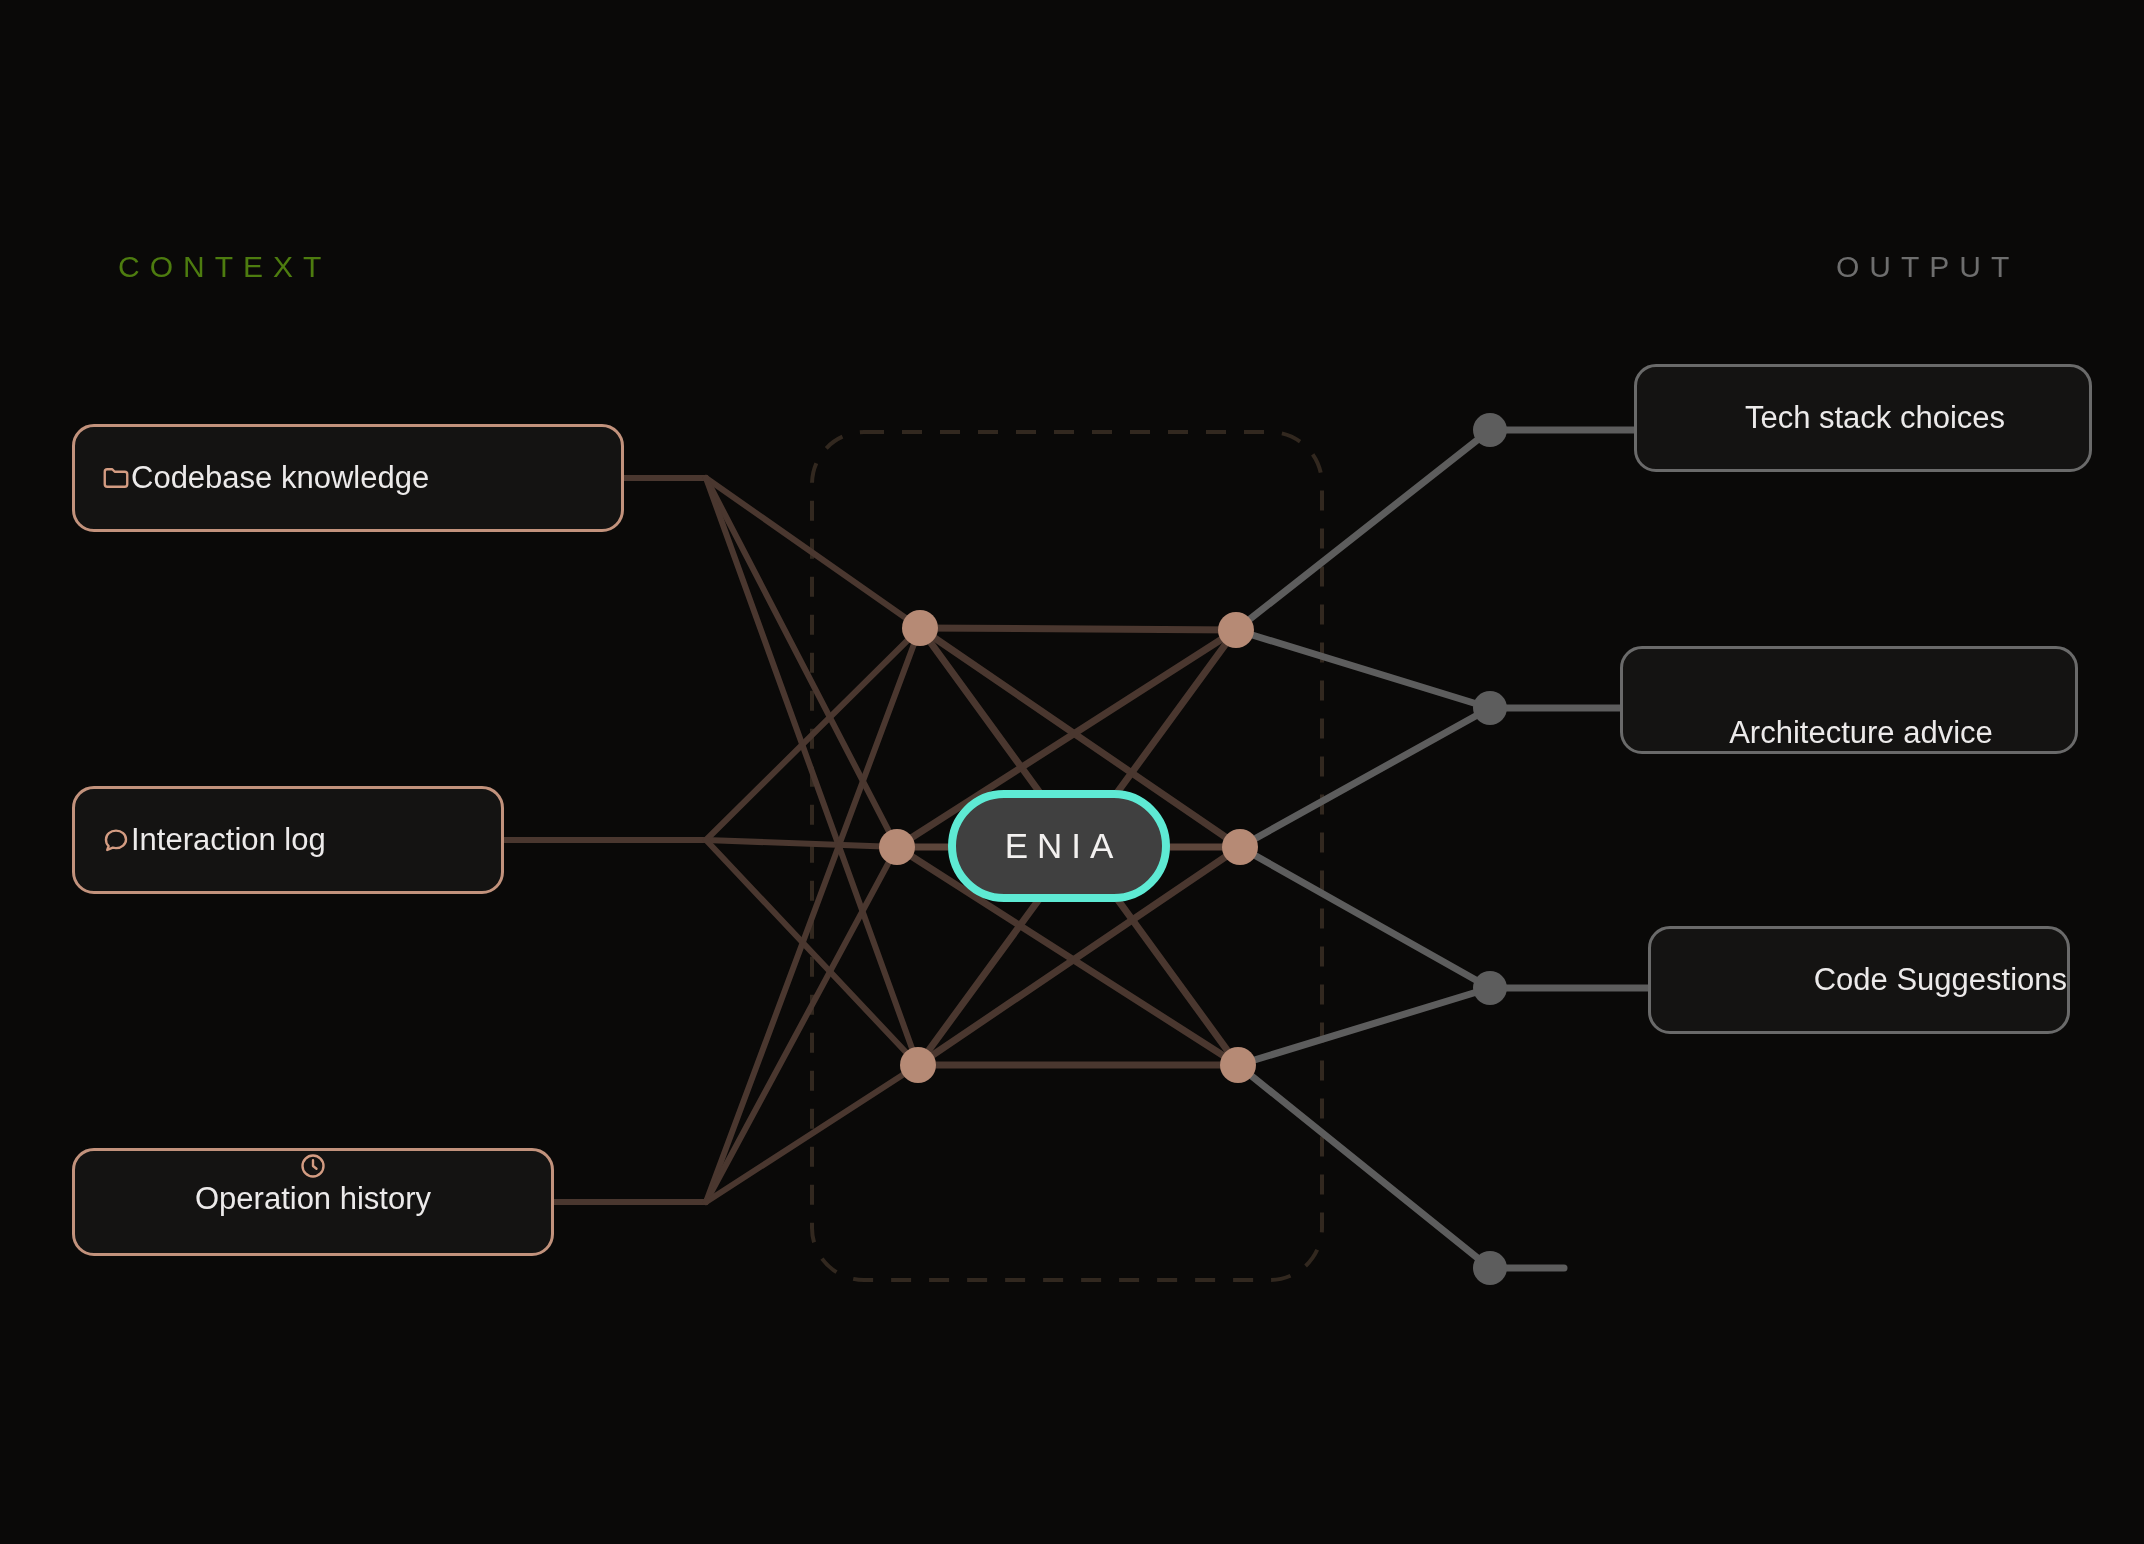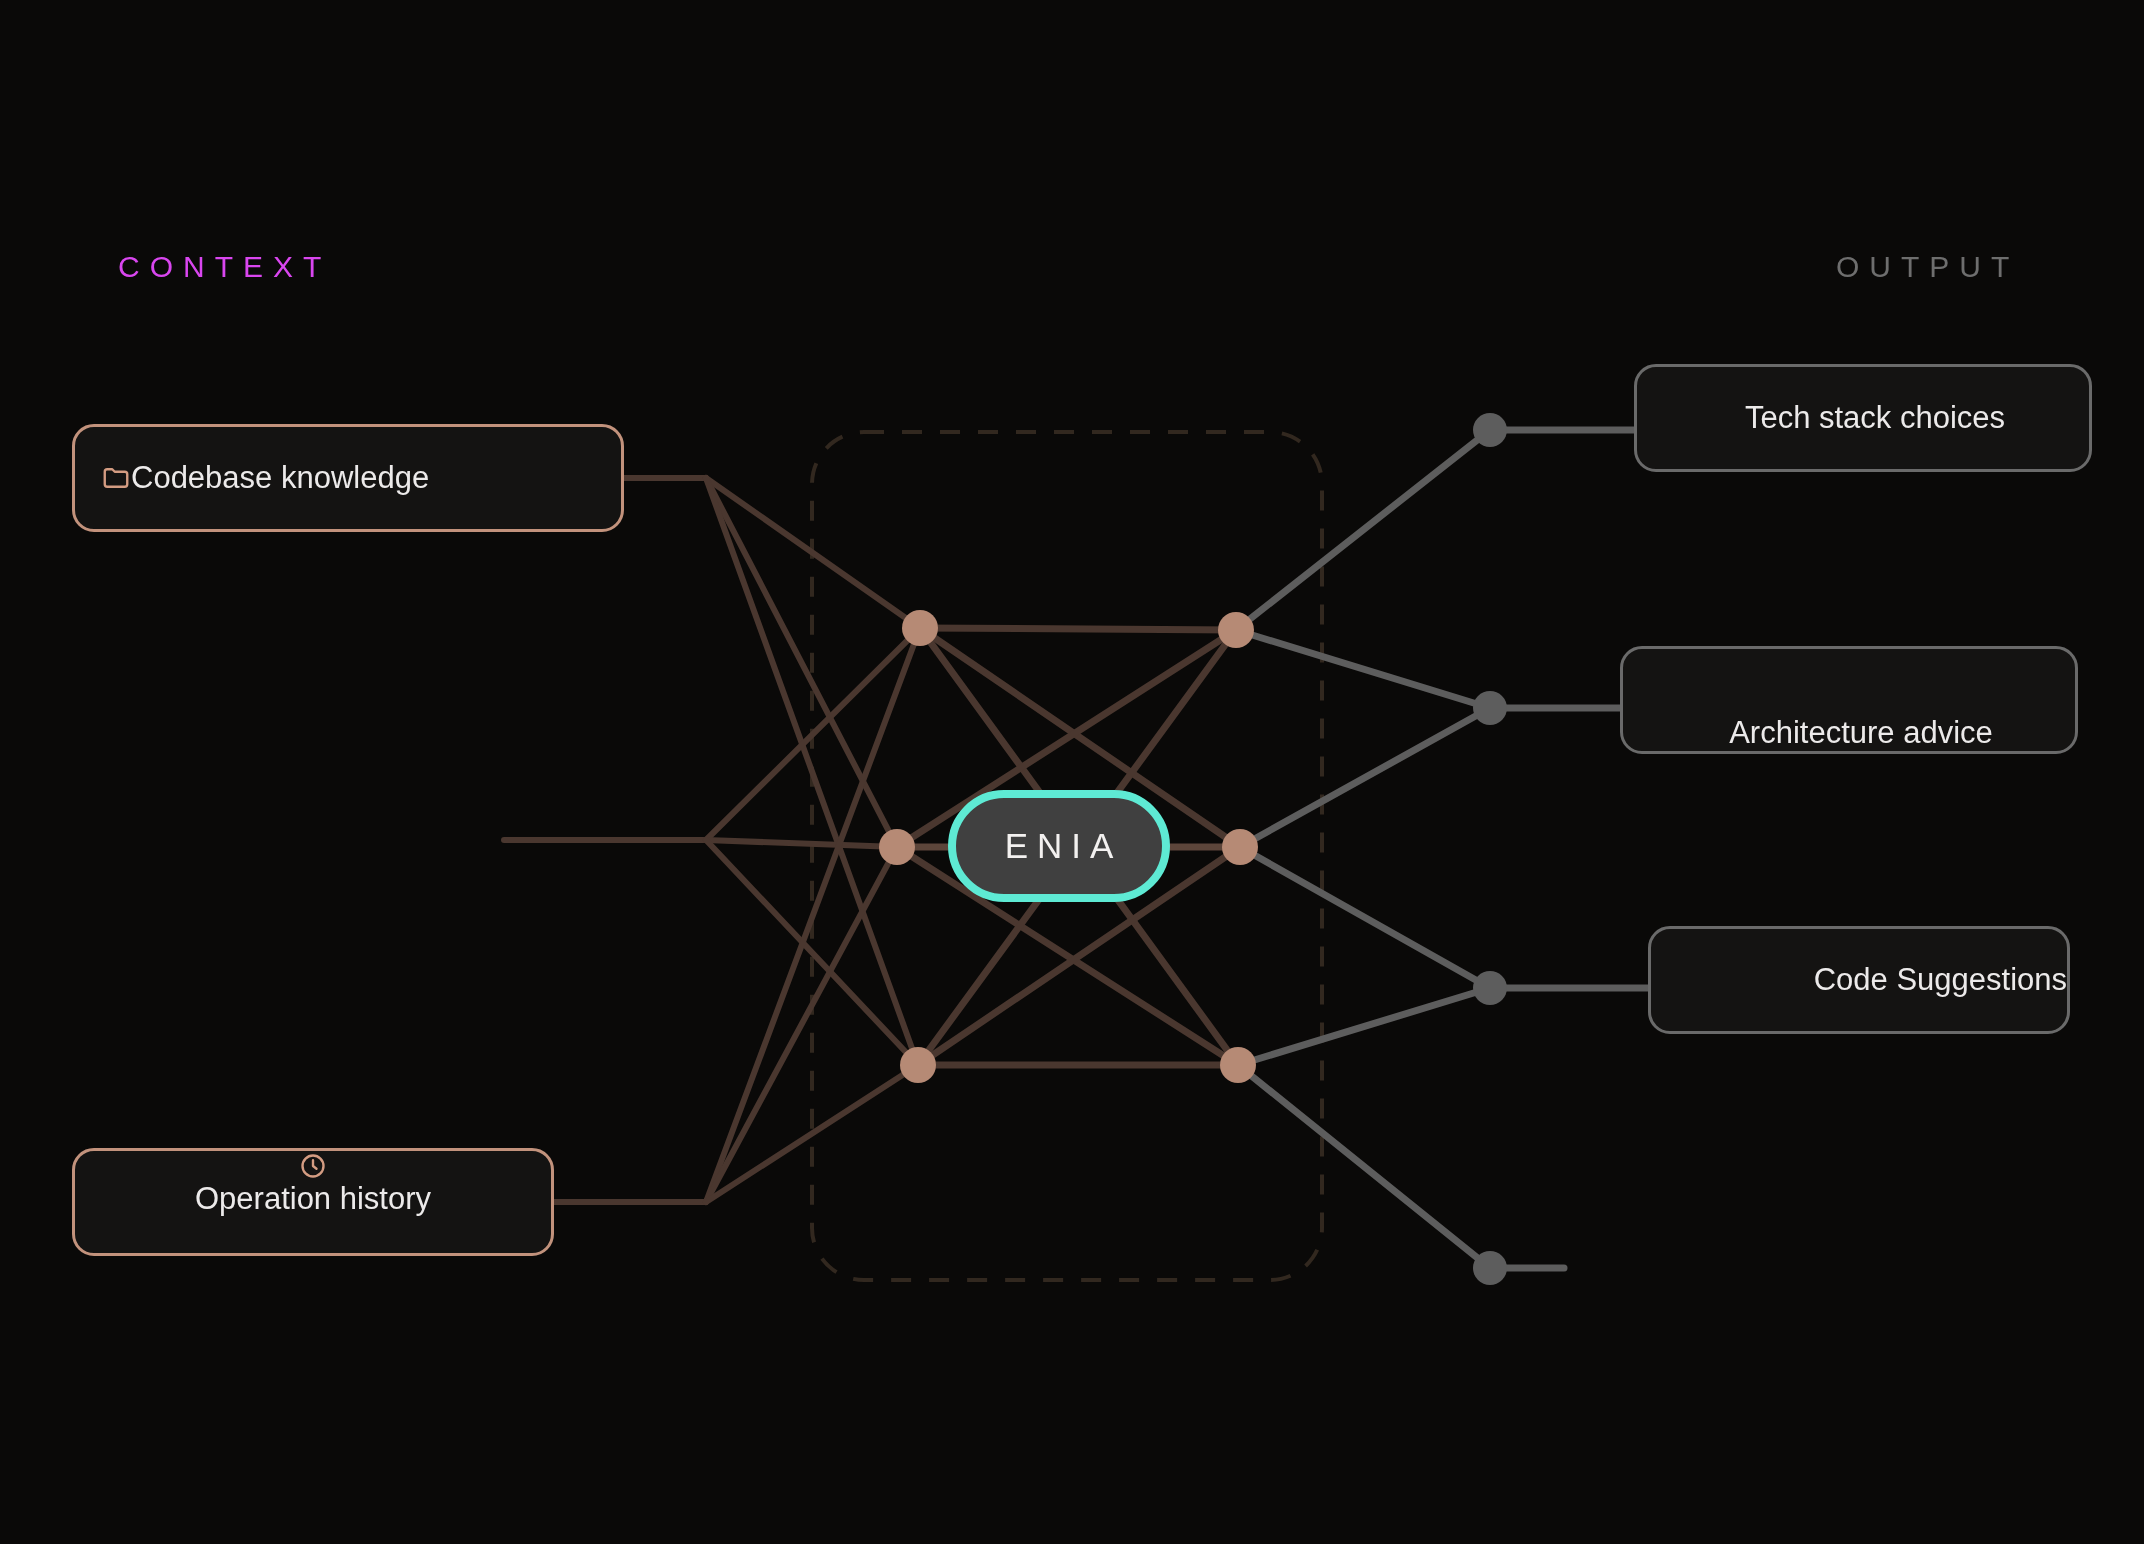--- a/index.html
+++ b/index.html
@@ -31,21 +31,21 @@
     position: absolute;
     font-size: 30px;
     letter-spacing: 10px;
     font-weight: 400;
     white-space: nowrap;
     user-select: none;
   }
   #label-context {
     left: 118px;
     top: 250px;
-    color: #d946ef;
+    color: #4d7c0f;
   }
   #label-output {
     left: 1836px;
     top: 250px;
     color: #6e6e6e;
   }
   .node-box {
     position: absolute;
     display: flex;
     align-items: center;
@@ -189,20 +189,28 @@
 
   <div class="node-box ctx-box" id="ctx-0">
     <span class="ctx-icon">
       <svg width="30" height="30" viewBox="0 0 24 24" fill="none" stroke="#d49c82" stroke-width="1.9" stroke-linecap="round" stroke-linejoin="round">
         <path d="M3 7a2 2 0 0 1 2-2h4l2 2h8a2 2 0 0 1 2 2v8a2 2 0 0 1-2 2H5a2 2 0 0 1-2-2z"></path>
       </svg>
     </span>
     <span class="node-label">Codebase knowledge</span>
   </div>
 
+  <div class="node-box ctx-box" id="ctx-1">
+    <span class="ctx-icon">
+      <svg width="30" height="30" viewBox="0 0 24 24" fill="none" stroke="#d49c82" stroke-width="1.9" stroke-linecap="round" stroke-linejoin="round">
+        <path d="M20 11.5c0 3.9-3.6 7-8 7a9.3 9.3 0 0 1-2.6-.36L5 20l1.1-3.2A6.7 6.7 0 0 1 4 11.5c0-3.9 3.6-7 8-7s8 3.1 8 7z"></path>
+      </svg>
+    </span>
+    <span class="node-label">Interaction log</span>
+  </div>
 
   <div class="node-box ctx-box" id="ctx-2">
     <span class="ctx-icon">
       <svg width="30" height="30" viewBox="0 0 24 24" fill="none" stroke="#d49c82" stroke-width="1.9" stroke-linecap="round" stroke-linejoin="round">
         <circle cx="12" cy="12" r="8.4"></circle>
         <path d="M12 7.4V12l2.8 2.2"></path>
       </svg>
     </span>
     <span class="node-label">Operation history</span>
   </div>

